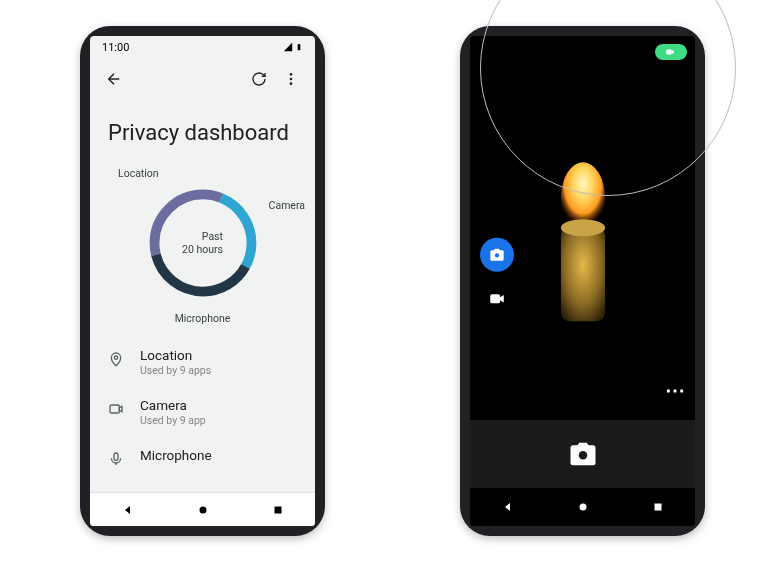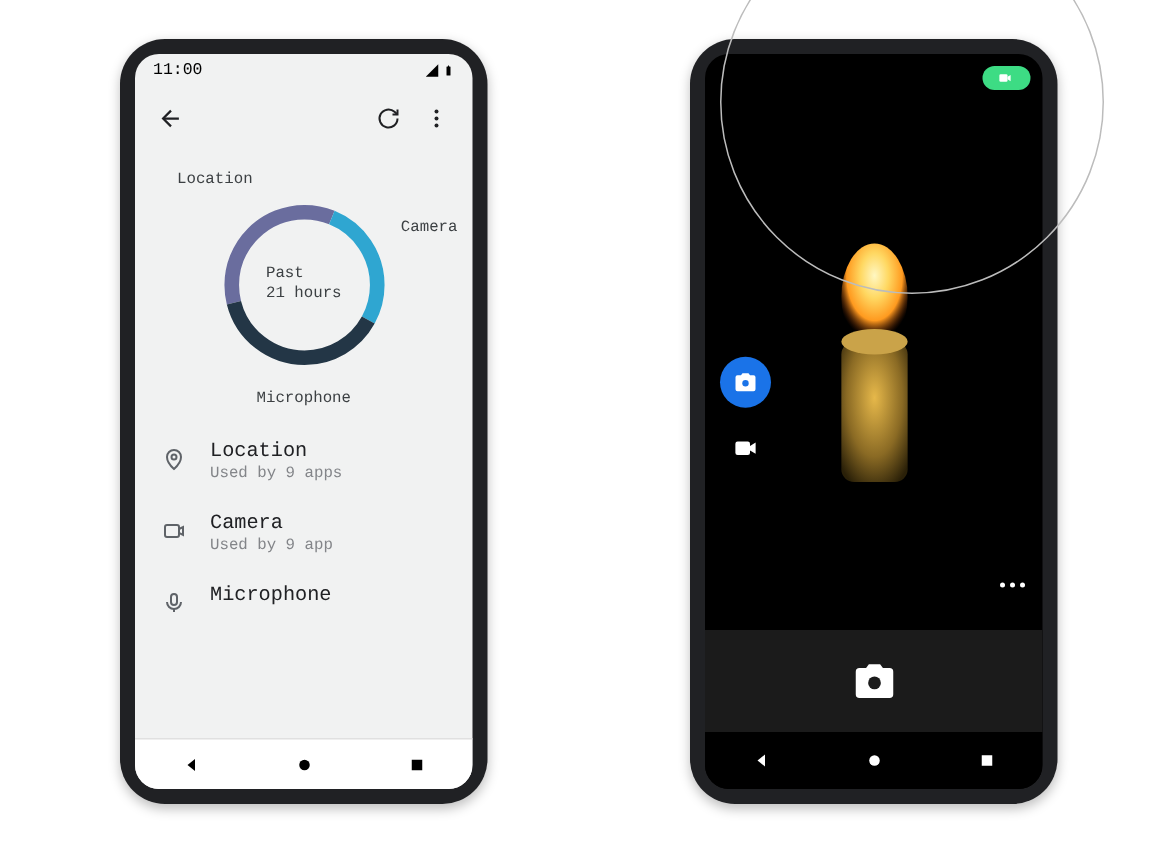--- a/index.html
+++ b/index.html
@@ -18,26 +18,25 @@
     position: absolute;
     width: 245px;
     height: 510px;
     border-radius: 30px;
     background: #202124;
     box-shadow: 0 3px 8px rgba(0,0,0,.25);
     padding: 10px;
   }
   .screen {
     width: 100%; height: 100%;
-    border-radius: 16px;
+    border-radius: 4px;
     overflow: hidden;
     position: relative;
     display: flex;
     flex-direction: column;
-    font-family: Liberation Mono, monospace;
   }
   .phone-left { left: 80px; top: 26px; }
   .phone-right { left: 460px; top: 26px; }
 
   
   .sc-light { background: #f1f2f2; color: #202124; }
   .status-bar {
     height: 22px;
     display: flex; align-items: center; justify-content: space-between;
     padding: 0 12px;
@@ -73,21 +72,21 @@
     font-size: 10.5px;
     color:#3c4043;
   }
   .lbl { position:absolute; }
   .lbl-loc { top: 14px; left: 28px; }
   .lbl-cam { top: 46px; right: 10px; }
   .lbl-mic { bottom: 8px; left: 50%; transform: translateX(-50%); }
   .donut-center {
     position:absolute; top:50%; left:50%;
     transform: translate(-50%, -50%);
-    text-align:left; font-size:10.5px; color:#3c4043; line-height:1.25;
+    text-align:right; font-size:10.5px; color:#3c4043; line-height:1.25;
   }
   .perm-list { padding: 14px 16px 0 16px; display:flex; flex-direction:column; gap: 20px; }
   .perm-row { display:flex; gap:14px; align-items:flex-start; }
   .perm-row .ic { width:20px; height:20px; display:flex; align-items:center; justify-content:center; color:#5f6368; flex-shrink:0; margin-top:2px; }
   .perm-row .tx { display:flex; flex-direction:column; }
   .ptitle { font-size:13.5px; color:#202124; }
   .psub { font-size:10.5px; color:#838589; margin-top:1px; }
 
   .navbar {
     margin-top:auto;
@@ -195,33 +194,36 @@
           <div class="icon-btn">
             <svg width="16" height="16" viewBox="0 0 24 24" fill="#202124">
                 <circle cx="12" cy="5" r="2"></circle>
                 <circle cx="12" cy="12" r="2"></circle>
                 <circle cx="12" cy="19" r="2"></circle>
               </svg>
           </div>
         </div>
       </div>
 
+      <div class="title-block">
+        <h1>Privacy dashboard</h1>
+      </div>
 
       <div class="donut-wrap">
         <svg width="128" height="128" viewBox="0 0 42 42">
 
           <circle cx="21" cy="21" r="15.915" fill="transparent" stroke="#6a6d9e" stroke-width="3.2" stroke-dasharray="35 65" stroke-dashoffset="54"></circle>
 
           <circle cx="21" cy="21" r="15.915" fill="transparent" stroke="#2fa6d1" stroke-width="3.2" stroke-dasharray="27 73" stroke-dashoffset="19"></circle>
 
           <circle cx="21" cy="21" r="15.915" fill="transparent" stroke="#233646" stroke-width="3.2" stroke-dasharray="38 62" stroke-dashoffset="92"></circle>
         </svg>
         <div class="donut-center">
           <div>Past</div>
-          <div>21 hours</div>
+          <div>20 hours</div>
         </div>
         <div class="donut-labels">
           <div class="lbl lbl-loc">Location</div>
           <div class="lbl lbl-cam">Camera</div>
           <div class="lbl lbl-mic">Microphone</div>
         </div>
       </div>
 
       <div class="perm-list">
         <div class="perm-row">

